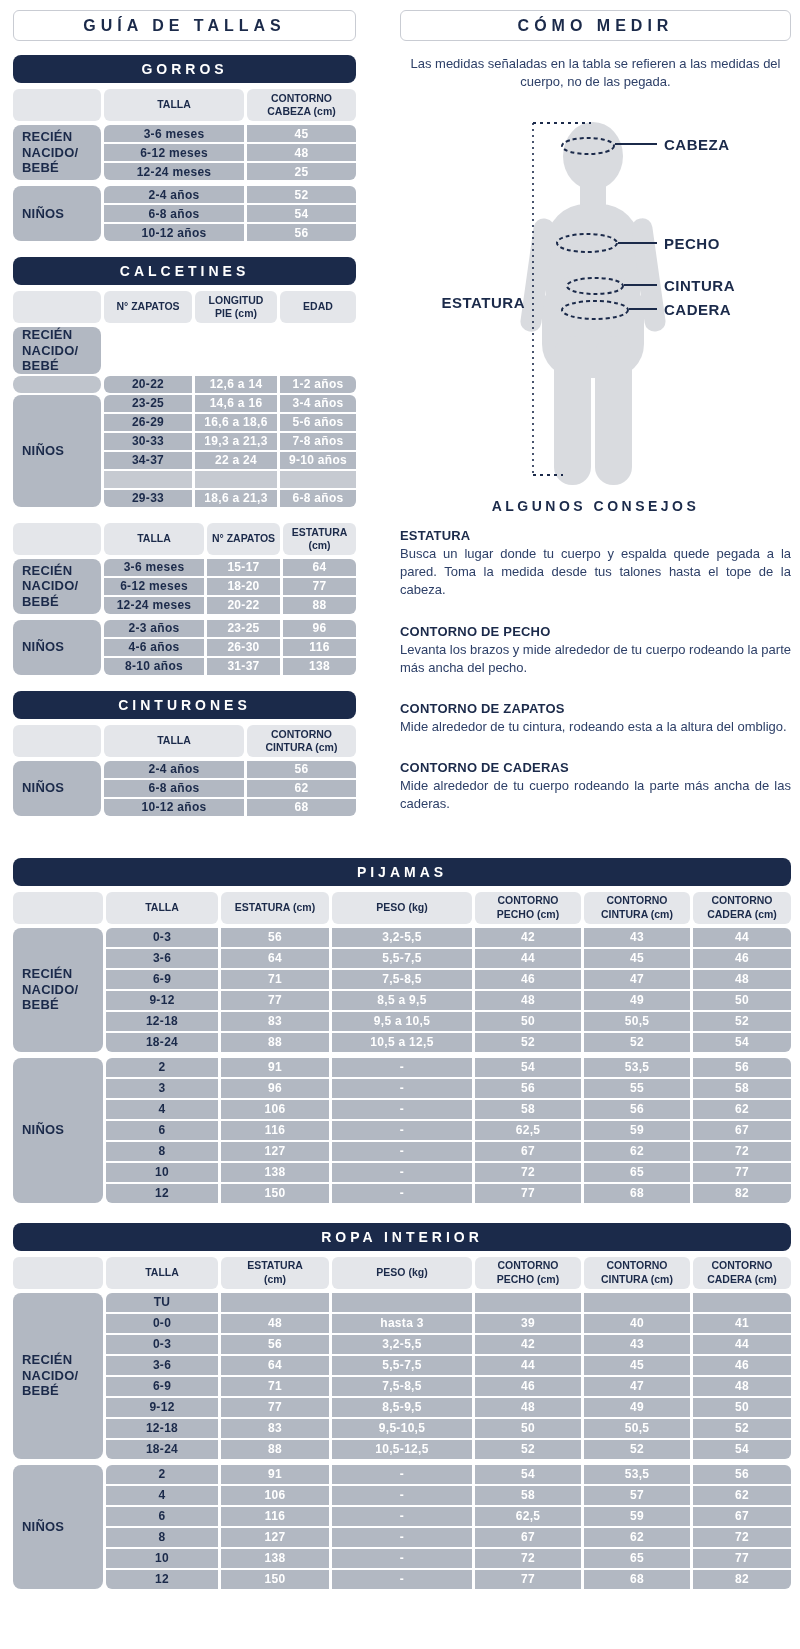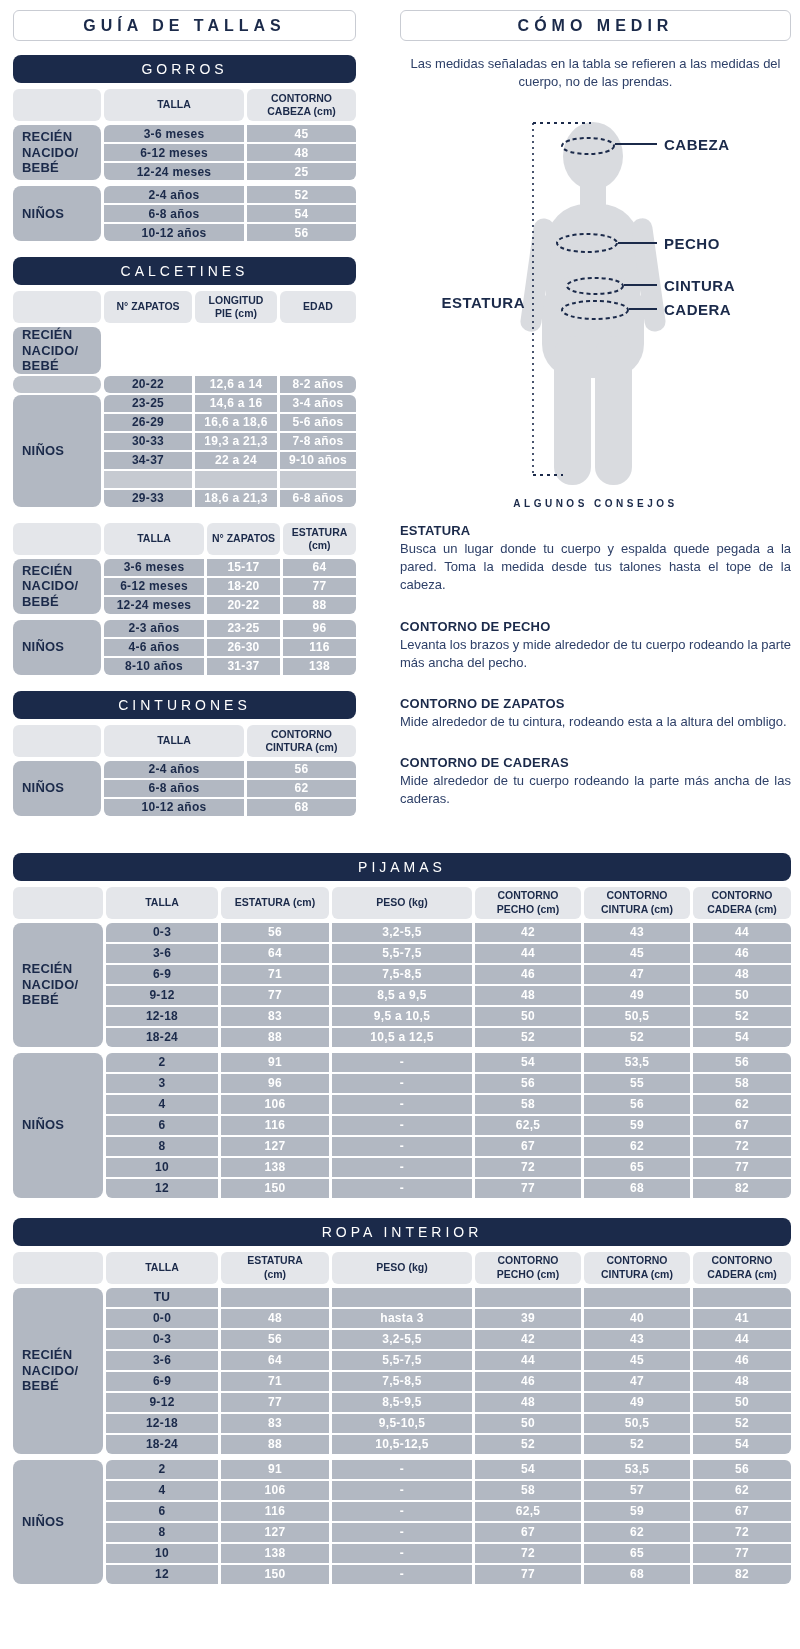--- a/index.html
+++ b/index.html
@@ -22,21 +22,21 @@
   .outline-title {
     border: 1px solid #c9ccd3; border-radius: 6px; text-align: center;
     color: var(--navy); font-weight: bold; font-size: 16px; letter-spacing: 5px;
     padding: 6px 0 5px 0; margin-bottom: 14px;
   }
 
   
   .sztable { margin-bottom: 16px; }
   .tbar {
     background: var(--navy); color: #fff; border-radius: 8px; text-align: center;
-    font-weight: normal; font-size: 14px; letter-spacing: 4px; padding: 6px 0; margin-bottom: 6px;
+    font-weight: bold; font-size: 14px; letter-spacing: 4px; padding: 6px 0; margin-bottom: 6px;
   }
   .thead { display: grid; grid-template-columns: var(--labelw) var(--gcols); column-gap: 3px; margin-bottom: 4px; }
   .chip {
     background: var(--chipg); border-radius: 6px; color: var(--navy); font-weight: bold;
     font-size: 10.5px; line-height: 1.25; text-align: center; min-height: 32px;
     display: flex; align-items: center; justify-content: center; white-space: pre-line; padding: 2px;
   }
   .tgroup { display: grid; grid-template-columns: var(--labelw) 1fr; column-gap: 3px; margin-bottom: 6px; }
   .tgroup:last-child { margin-bottom: 0; }
   .t-calcetines .tgroup { margin-bottom: 2px; }
@@ -60,21 +60,21 @@
   .t-gorros     { --gcols: 140px 1fr; }
   .t-calcetines { --gcols: 88px 82px 1fr; }
   .t-ballerinas { --gcols: 100px 73px 1fr; }
   .t-cinturones { --gcols: 140px 1fr; }
   .t-pijamas, .t-ropa { --labelw: 90px; --gcols: 112px 108px 140px 106px 106px 1fr; }
   .big { margin-top: 20px; }
 
   
   .intro { color: var(--body-text); font-size: 13px; line-height: 1.35; text-align: center; margin-bottom: 8px; }
   .diagram { display: block; margin: 0 auto; }
-  .tips-title { text-align: center; color: var(--navy); font-weight: bold; font-size: 10px; letter-spacing: 3.5px; margin: 10px 0 14px 0; }
+  .tips-title { text-align: center; color: var(--navy); font-weight: bold; font-size: 14px; letter-spacing: 3.5px; margin: 10px 0 14px 0; }
   .tip-body, .tips-intro { color: var(--body-text); font-size: 13px; line-height: 1.4; text-align: justify; }
   .tips-intro { margin-bottom: 22px; }
   .tip-section { margin-bottom: 24px; }
   .tip-heading { color: var(--navy); font-weight: bold; font-size: 13px; margin-bottom: 2px; letter-spacing: 0.2px; }
 
   svg text { font-family: "Liberation Sans", sans-serif; font-weight: bold; fill: var(--navy); font-size: 15px; letter-spacing: 0.5px; }
 </style>
 </head>
 <body>
 
@@ -141,21 +141,21 @@
               <div class="glabel">RECIÉN
 NACIDO/
 BEBÉ</div>
             </div>
             <div class="tgroup">
               <div class="glabel dark"></div>
               <div class="grows">
                 <div class="trow">
                   <div class="cell c0">20-22</div>
                   <div class="cell cv">12,6 a 14</div>
-                  <div class="cell cv">8-2 años</div>
+                  <div class="cell cv">1-2 años</div>
                 </div>
               </div>
             </div>
             <div class="tgroup">
               <div class="glabel">NIÑOS</div>
               <div class="grows">
                 <div class="trow">
                   <div class="cell c0">23-25</div>
                   <div class="cell cv">14,6 a 16</div>
                   <div class="cell cv">3-4 años</div>
@@ -263,21 +263,21 @@
                   <div class="cell cv">68</div>
                 </div>
               </div>
             </div>
           </div>
         </div>
     </div>
 
     <div class="right-col">
       <div class="outline-title">CÓMO MEDIR</div>
-      <p class="intro">Las medidas señaladas en la tabla se refieren a las medidas del cuerpo, no de las prendas.</p>
+      <p class="intro">Las medidas señaladas en la tabla se refieren a las medidas del cuerpo, no de las pegada.</p>
 
       <svg class="diagram" width="382" height="390" viewBox="0 0 382 390">
 
         <g fill="#d9dbdf">
           <ellipse cx="188" cy="58" rx="30" ry="34"></ellipse>
           <rect x="175" y="84" width="26" height="28"></rect>
           <rect x="141" y="106" width="94" height="132" rx="40"></rect>
           <rect x="137" y="178" width="102" height="102" rx="34"></rect>
           <rect x="122" y="120" width="21" height="114" rx="10" transform="rotate(8 132 177)"></rect>
           <rect x="233" y="120" width="21" height="114" rx="10" transform="rotate(-8 243 177)"></rect>

